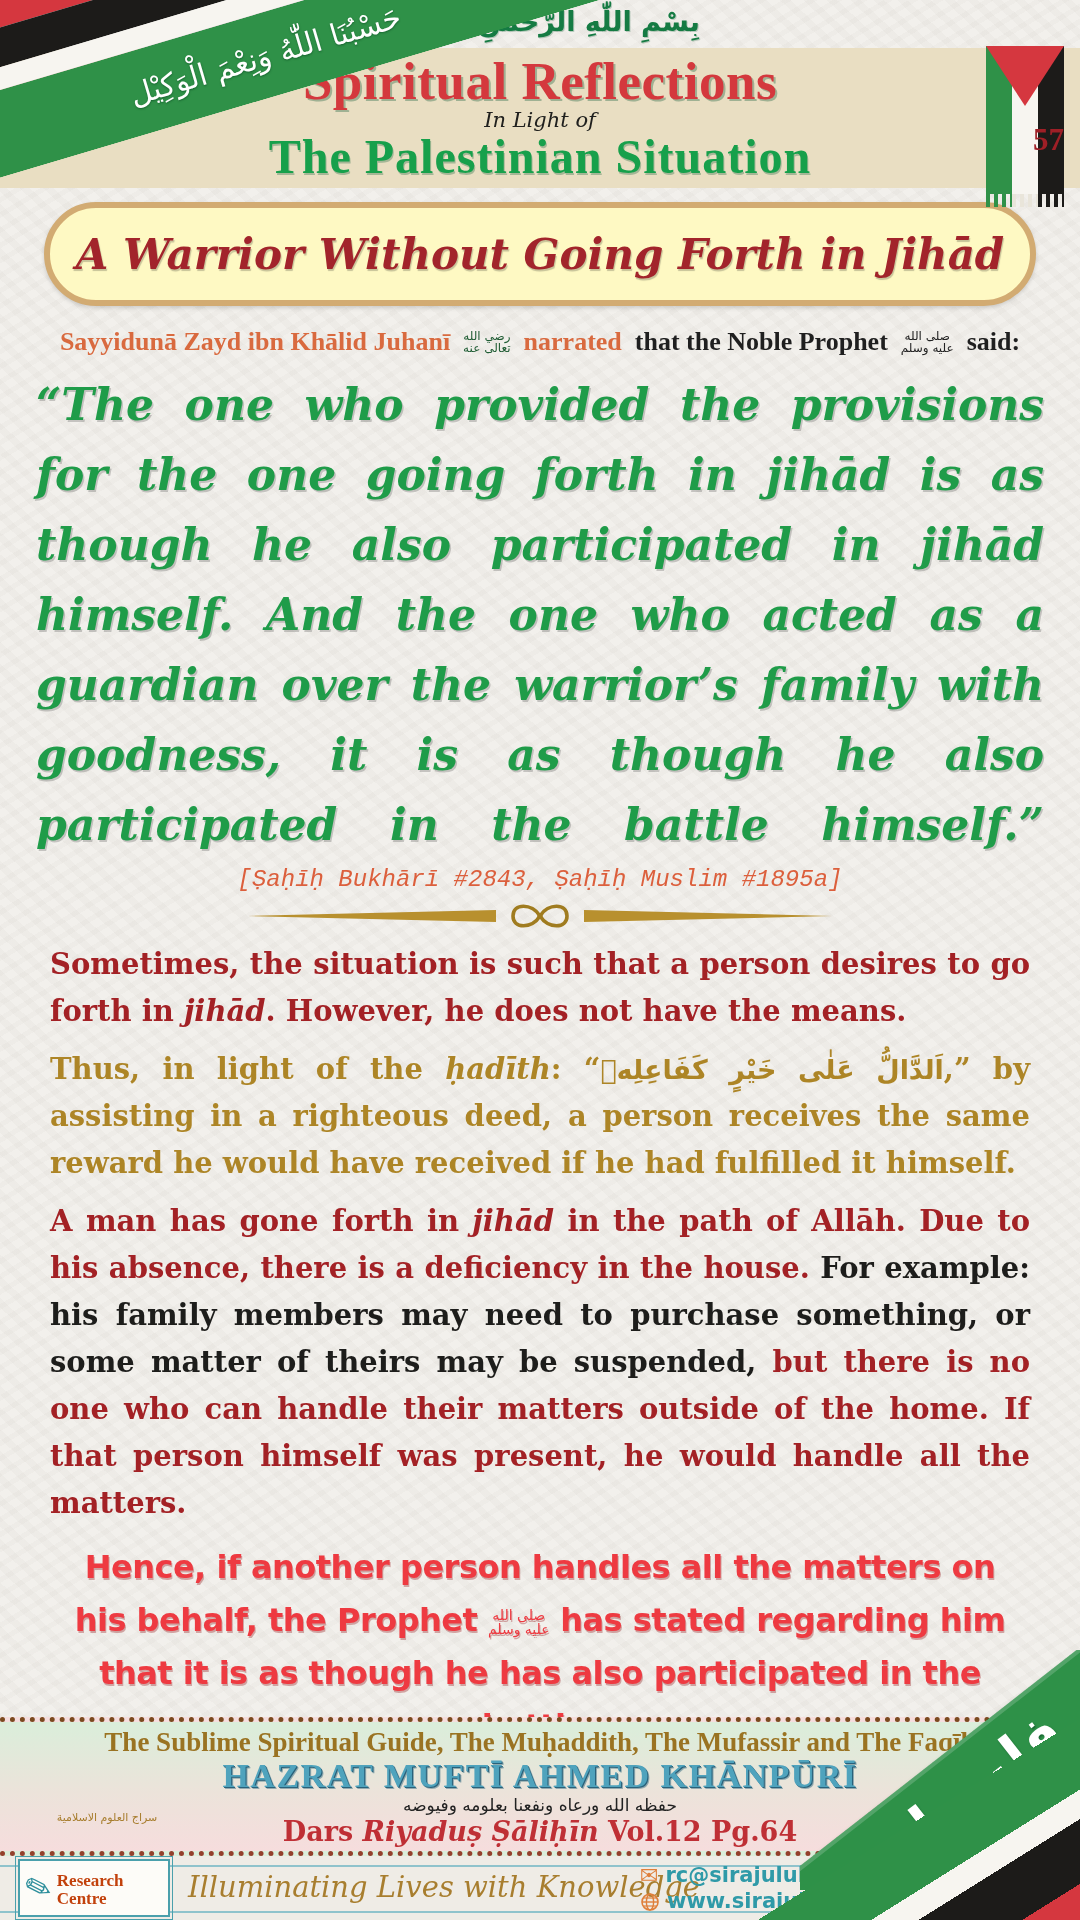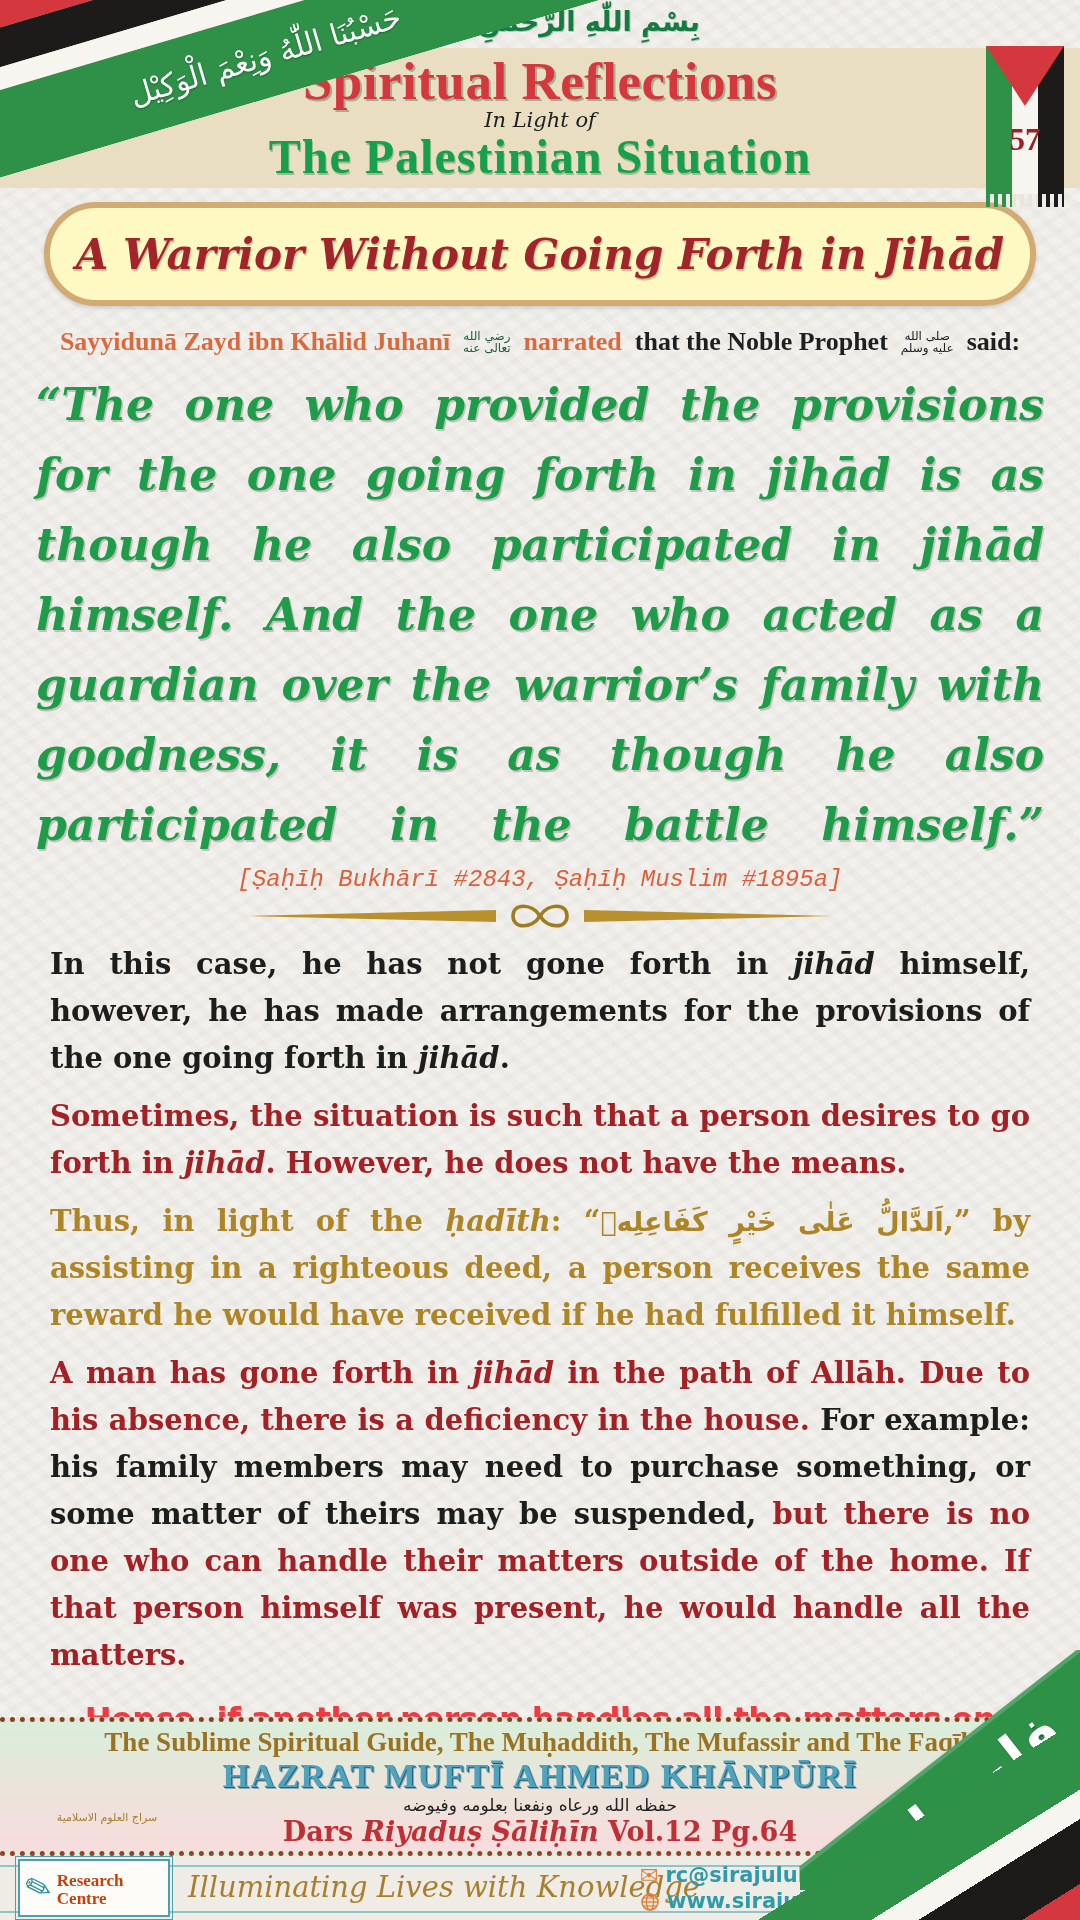--- a/index.html
+++ b/index.html
@@ -35,21 +35,21 @@
   .tl-ar { width:600px; text-align:center; font-family:"DejaVu Sans", sans-serif; font-size:30px;
      color:#ffffff; letter-spacing:1px; text-shadow:0 1px 2px rgba(0,60,25,.5); }
 
   
   .pennant { position:absolute; top:46px; right:16px; width:78px; height:148px; z-index:6; }
   .pn-stripes { position:absolute; inset:0; display:flex; }
   .pn-stripes > div { flex:1; }
   .pn-g { background:#2f9148; } .pn-w { background:#f7f5f0; } .pn-k { background:#1c1b19; }
   .pn-tri { position:absolute; top:0; left:0; right:0; height:60px; background:#d5373f;
      clip-path:polygon(0 0,100% 0,50% 100%); }
-  .pn-num { position:absolute; top:76px; left:0; right:0; text-align:center;
+  .pn-num { position:absolute; top:76px; left:0; right:0; text-align:right;
      font-family:"Liberation Serif", serif; font-weight:bold; font-size:31px; color:#9e1f26; }
   .pn-fringe { position:absolute; left:0; right:0; bottom:-13px; height:13px; display:flex; }
   .pn-fringe > div { flex:1; }
   .fr-g { background:repeating-linear-gradient(90deg,#2f9148 0 4px, transparent 4px 8px); }
   .fr-w { background:repeating-linear-gradient(90deg,#e9e5da 0 4px, transparent 4px 8px); }
   .fr-k { background:repeating-linear-gradient(90deg,#1c1b19 0 4px, transparent 4px 8px); }
 
   
   .topic-pill { position:relative; z-index:3; margin:14px 44px 0; height:104px; border-radius:54px;
      background:#fef9c3; border:6px solid #d2ab72; box-shadow:0 2px 4px rgba(0,0,0,.15);
@@ -193,21 +193,20 @@
 <div class="divider">
   <svg width="620" height="38" viewBox="0 0 620 38">
     <polygon points="18,19 266,13 266,25" fill="#b8902e"></polygon>
     <polygon points="602,19 354,13 354,25" fill="#b8902e"></polygon>
     <path d="M310 19 c-8,-13 -27,-13 -27,0 c0,13 19,13 27,0 c8,-13 27,-13 27,0 c0,13 -19,13 -27,0 Z" fill="none" stroke="#a07c20" stroke-width="3.6"></path>
     <circle cx="310" cy="19" r="2.6" fill="#a07c20"></circle>
   </svg>
 </div>
 
 <div class="commentary">
-  <p><span>In this case, he has not gone forth in </span><span class="it">jihād</span><span> himself, however, he has made arrangements for the provisions of the one going forth in </span><span class="it">jihād</span><span>.</span></p>
   <p class="p-red"><span>Sometimes, the situation is such that a person desires to go forth in </span><span class="it">jihād</span><span>. However, he does not have the means.</span></p>
   <p class="p-gold"><span>Thus, in light of the </span><span class="it">ḥadīth</span><span>: “</span><span class="ar">اَلدَّالُّ عَلٰى خَيْرٍ كَفَاعِلِهٖ</span><span>,” by assisting in a righteous deed, a person receives the same reward he would have received if he had fulfilled it himself.</span></p>
   <p><span class="em-red">A man has gone forth in </span><span class="em-red it">jihād</span><span class="em-red"> in the path of Allāh. Due to his absence, there is a deficiency in the house. </span><span>For example: his family members may need to purchase something, or some matter of theirs may be suspended, </span><span class="em-red">but there is no one who can handle their matters outside of the home. If that person himself was present, he would handle all the matters.</span></p>
 </div>
 
 <div class="conclusion"><span>Hence, if another person handles all the matters on his behalf, the Prophet </span><span class="stk">صلى الله
 عليه وسلم</span><span> has stated regarding him that it is as though he has also participated in the battle.</span></div>
 
 <div class="footer-block">
   <div class="f1">The Sublime Spiritual Guide, The Muḥaddith, The Mufassir and The Faqīh</div>

